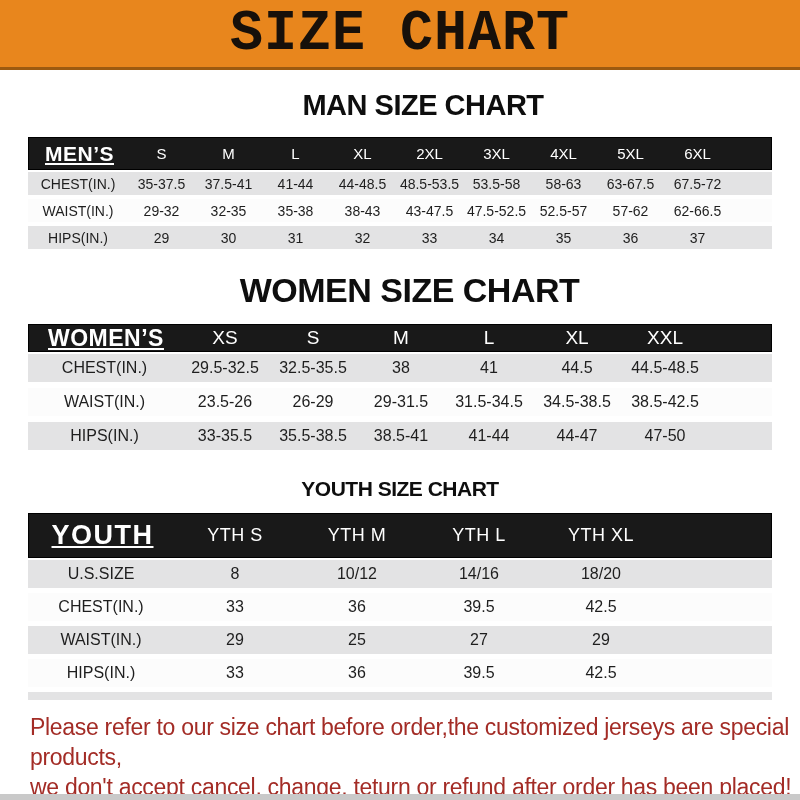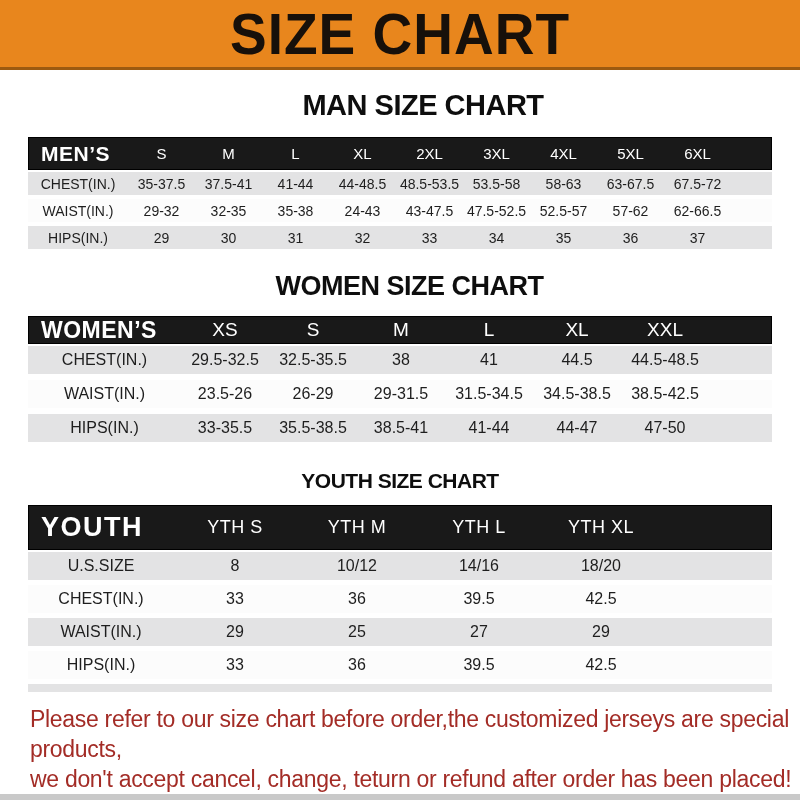--- a/index.html
+++ b/index.html
@@ -10,57 +10,59 @@
     position:relative;
     overflow:hidden;
   }
   .banner {
     height:70px;
     background:#E8861D;
     border-bottom:3px solid #9C5A10;
     display:flex;
     align-items:center;
     justify-content:center;
+    font-family:Liberation Mono, monospace;
   }
   .banner-title {
     font-size:55px;
     font-weight:bold;
     color:#17100A;
     letter-spacing:1px;
     transform:scaleY(1.05);
     display:inline-block;
     white-space:nowrap;
   }
   h2.section-heading {
     text-align:center;
     font-weight:bold;
     color:#0E0E0E;
     letter-spacing:-0.5px;
   }
   .h-man   { font-size:29px; margin-top:19px; margin-bottom:15px;padding-left:46px; }
-  .h-women { font-size:27px; margin-top:22px; margin-bottom:14px;padding-left:19px; }
+  .h-women { font-size:34px; margin-top:22px; margin-bottom:14px;padding-left:19px; }
   .h-youth { font-size:21px; margin-top:27px; margin-bottom:12px; }
 
   .size-table { width:744px; margin:0 auto; }
   .trow { display:flex; align-items:center; }
   .thead {
     background:#191919;
     color:#FFFFFF;
     margin-bottom:2px;
     box-shadow:inset 0 0 0 1px #000;
   }
   .cell { flex:0 0 auto; text-align:center; }
   .label-cell { width:var(--label-w);text-align:center; }
   .data-cell  { width:var(--col-w); }
   .spacer     { width:var(--spacer-w); }
   .thead .header-label {
-    text-align:left;
-    padding-left:13px;
+    text-align:center;
+    padding-left:3px;
     font-weight:bold;
     white-space:nowrap;
+    text-decoration:underline;
   }
   .drow { color:#1E1E1E; }
   .drow + .drow { margin-top:var(--row-gap); }
   .shaded { background:#E3E3E4; }
   .plain  { background:#FCFCFC; }
 
   .men   { --label-w:100px; --col-w:67px;  --spacer-w:41px;  --row-gap:4px; }
   .men .thead { height:33px; font-size:15px; }
   .men .header-label { font-size:21px; letter-spacing:0.5px; }
   .men .drow { height:23px; font-size:14px; }
@@ -126,21 +128,21 @@
           <span class="cell data-cell">58-63</span>
           <span class="cell data-cell">63-67.5</span>
           <span class="cell data-cell">67.5-72</span>
           <span class="cell spacer"></span>
         </div>
         <div class="trow drow plain">
           <span class="cell label-cell row-label">WAIST(IN.)</span>
           <span class="cell data-cell">29-32</span>
           <span class="cell data-cell">32-35</span>
           <span class="cell data-cell">35-38</span>
-          <span class="cell data-cell">24-43</span>
+          <span class="cell data-cell">38-43</span>
           <span class="cell data-cell">43-47.5</span>
           <span class="cell data-cell">47.5-52.5</span>
           <span class="cell data-cell">52.5-57</span>
           <span class="cell data-cell">57-62</span>
           <span class="cell data-cell">62-66.5</span>
           <span class="cell spacer"></span>
         </div>
         <div class="trow drow shaded">
           <span class="cell label-cell row-label">HIPS(IN.)</span>
           <span class="cell data-cell">29</span>

